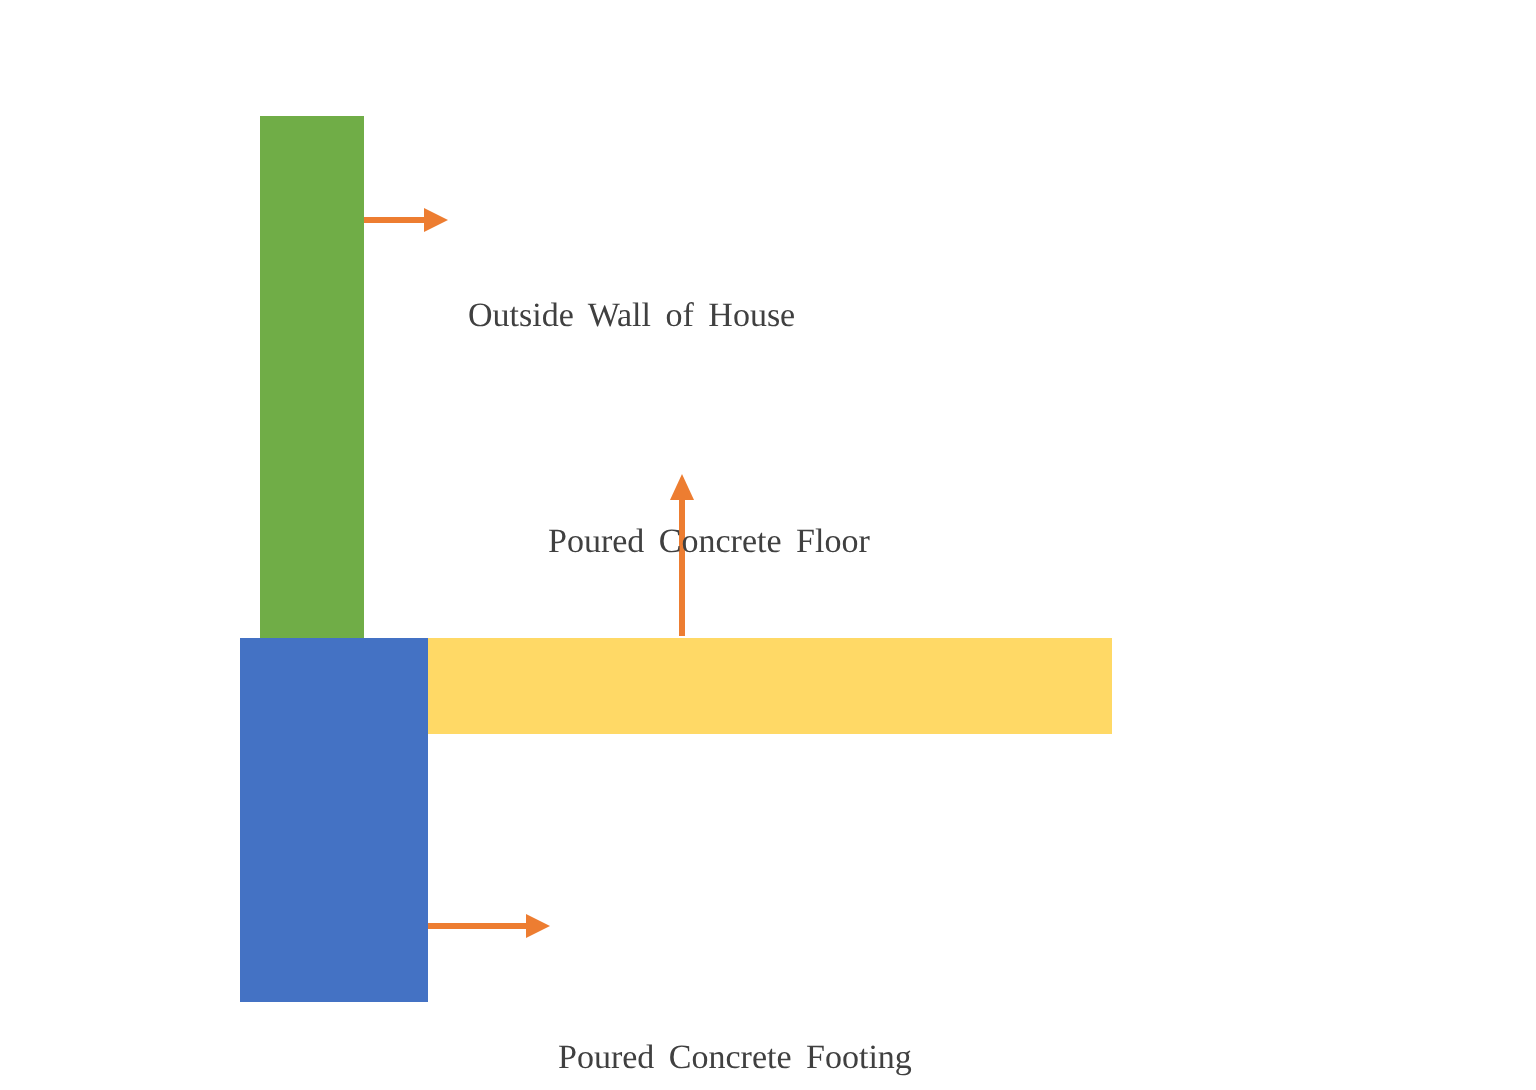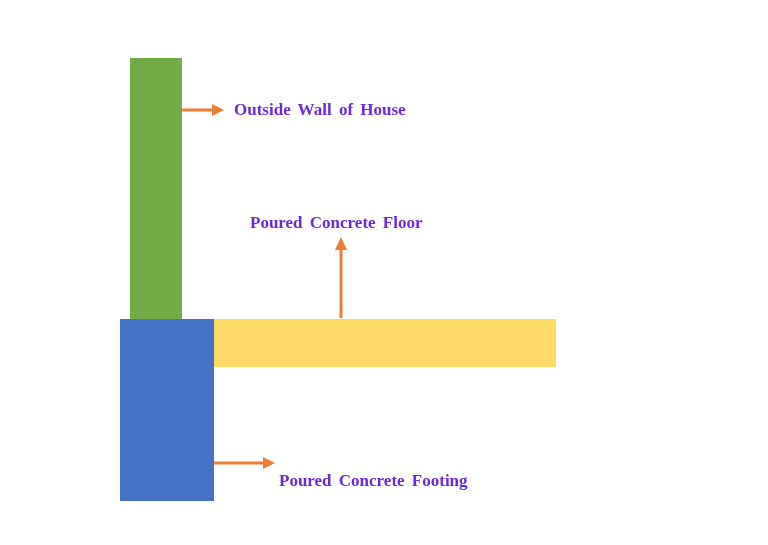--- a/index.html
+++ b/index.html
@@ -1,18 +1,18 @@
 <!DOCTYPE html>
 <html><head>
 <meta charset="utf-8">
 <style>
   html, body { margin:0; padding:0; background:#ffffff; }
   body { width:768px; height:545px; position:relative; overflow:hidden; font-family:"Liberation Serif", serif; }
   .block { position:absolute; }
-  .label { position:absolute; font-weight:bold; font-size:17px; color:#6d28d9; white-space:nowrap; word-spacing:3px; }
+  .label { position:absolute; font-weight:normal; font-size:17px; color:#404040; white-space:nowrap; word-spacing:3px;margin-top:48px; }
   svg.arrows { position:absolute; left:0; top:0; }
 </style>
 </head>
 <body>
 
 <div class="block" style="left:130px;top:58px;width:52px;height:262px;background:#70AD47;"></div>
 <div class="block" style="left:120px;top:319px;width:94px;height:182px;background:#4472C4;"></div>
 <div class="block" style="left:214px;top:319px;width:342px;height:48px;background:#FFD966;"></div>
 
 <svg class="arrows" width="768" height="545">
@@ -24,14 +24,14 @@
     <line x1="341" y1="318" x2="341" y2="248" stroke="#ED7D31" stroke-width="3"></line>
     <polygon points="335,250 341,237 347,250" fill="#ED7D31"></polygon>
   </g>
   <g>
     <line x1="214" y1="463" x2="265" y2="463" stroke="#ED7D31" stroke-width="3"></line>
     <polygon points="263,457 275,463 263,469" fill="#ED7D31"></polygon>
   </g>
 </svg>
 
 <div class="label" style="left:234px;top:100px;">Outside Wall of House</div>
-<div class="label" style="left:250px;top:213px;">Poured Concrete Floor</div>
+<div class="label" style="left:274px;top:213px;">Poured Concrete Floor</div>
 <div class="label" style="left:279px;top:471px;">Poured Concrete Footing</div>
 
 </body></html>

